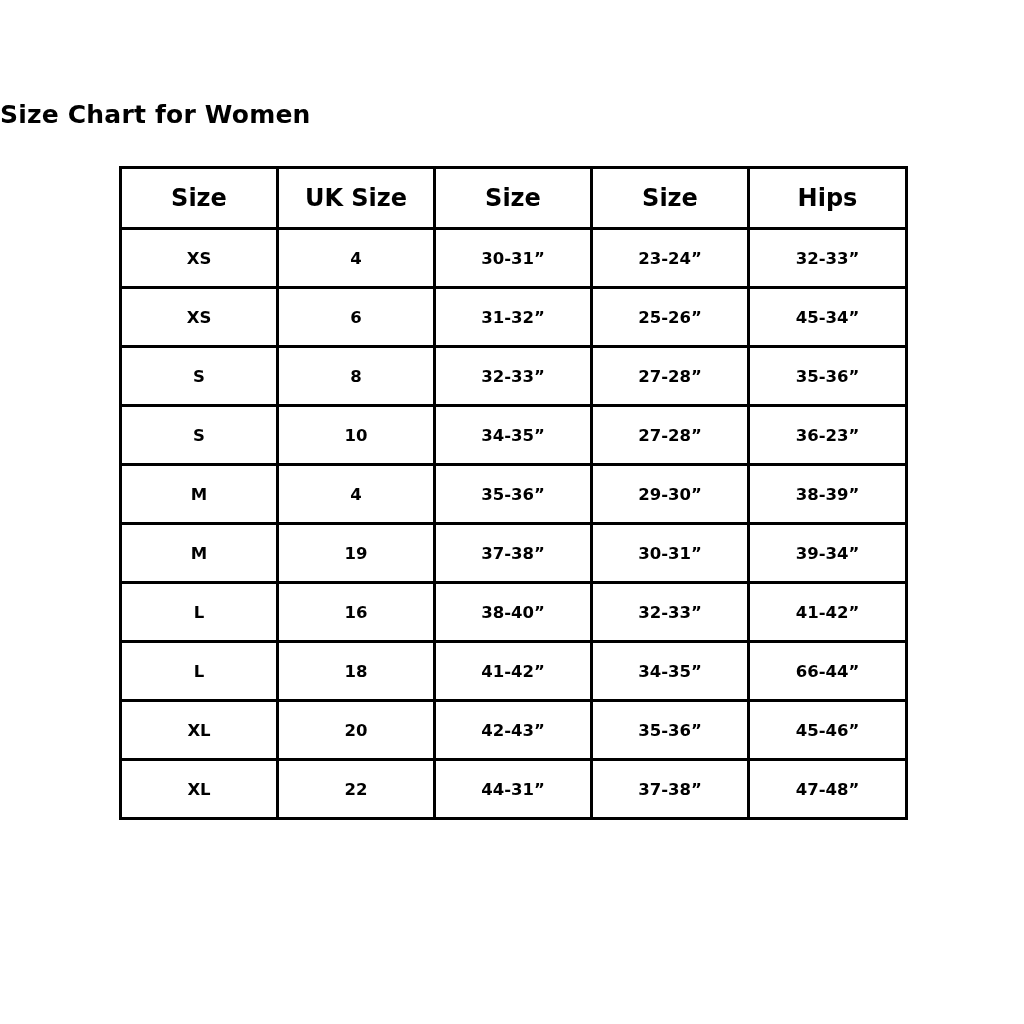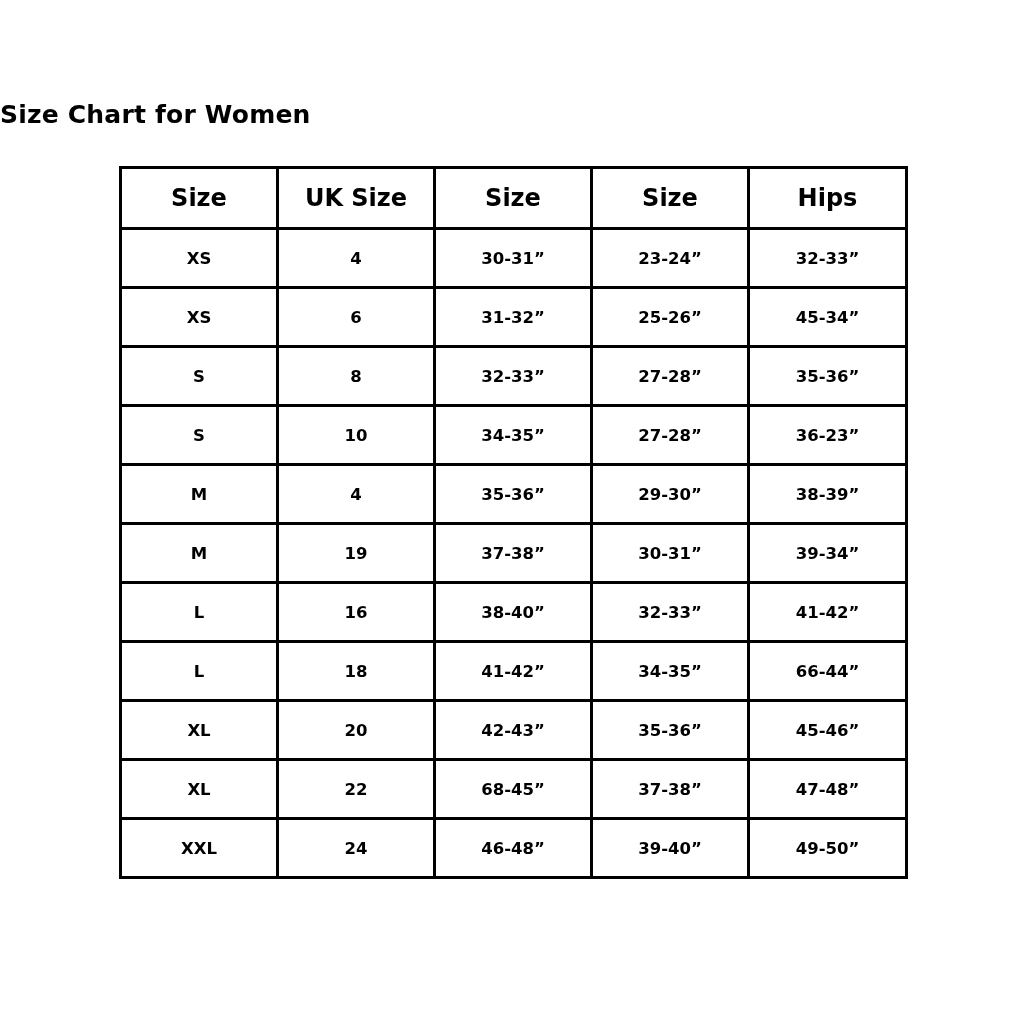--- a/index.html
+++ b/index.html
@@ -146,28 +146,21 @@
         <tr>
           <td>XL</td>
           <td>20</td>
           <td>42-43”</td>
           <td>35-36”</td>
           <td>45-46”</td>
         </tr>
         <tr>
           <td>XL</td>
           <td>22</td>
-          <td>68-45”</td>
+          <td>44-31”</td>
           <td>37-38”</td>
           <td>47-48”</td>
-        </tr>
-        <tr>
-          <td>XXL</td>
-          <td>24</td>
-          <td>46-48”</td>
-          <td>39-40”</td>
-          <td>49-50”</td>
         </tr>
       </tbody>
     </table>
   </div>
 
 </div>
 
 </body></html>

